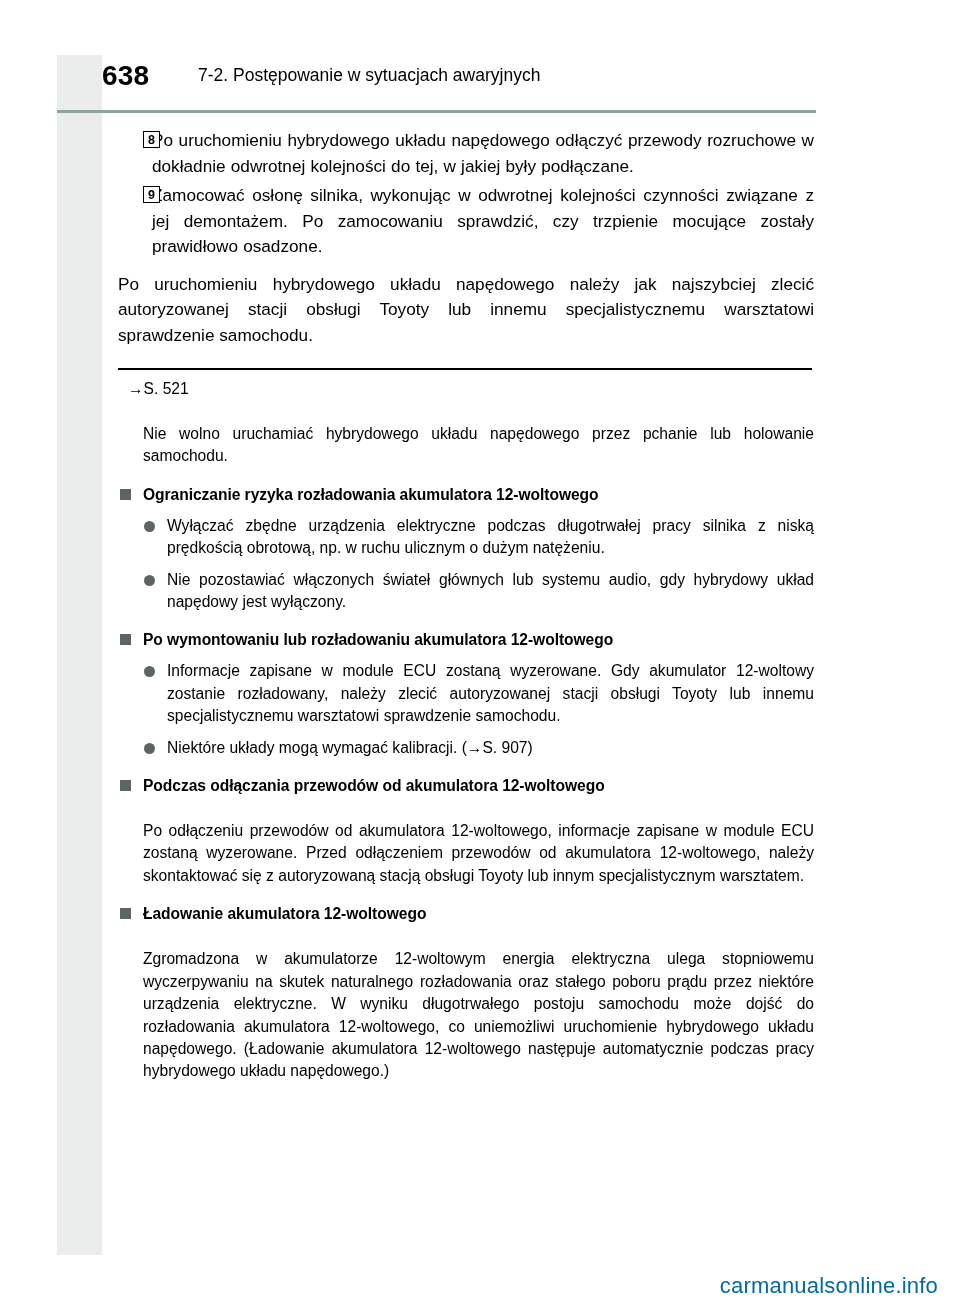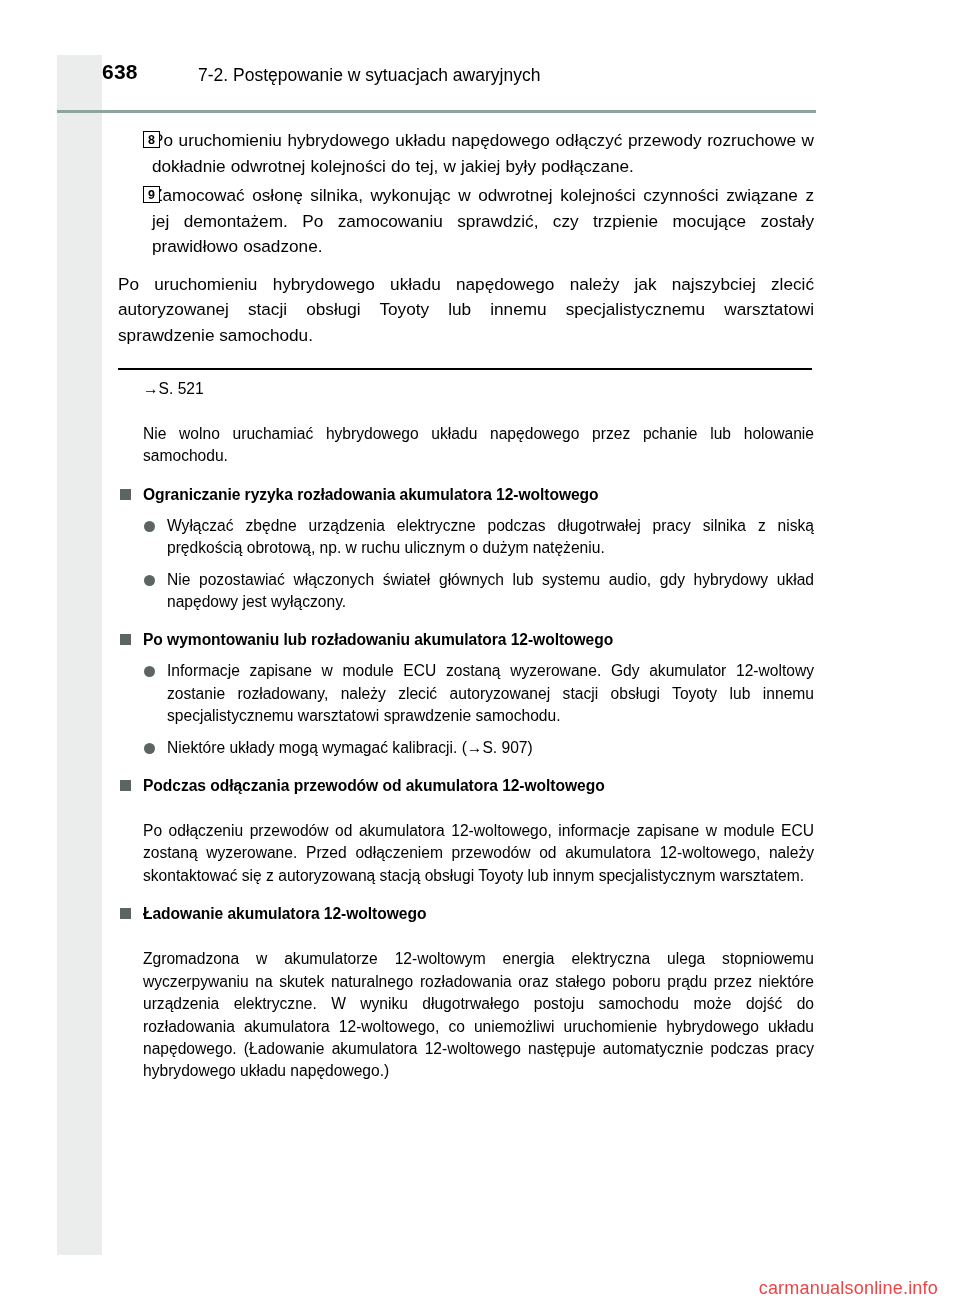--- a/index.html
+++ b/index.html
@@ -40,21 +40,21 @@
     position: absolute;
     left: 102px;
     top: 60px;
     width: 714px;
     height: 46px;
   }
   #page-number {
     position: absolute;
     left: 0px;
     top: 0px;
-    font-size: 21px;
+    font-size: 28px;
     font-weight: bold;
     letter-spacing: 0.2px;
   }
   #header-title {
     position: absolute;
     left: 96px;
     top: 5px;
     font-size: 17.5px;
     font-weight: normal;
     white-space: nowrap;
@@ -148,21 +148,21 @@
     width: 671px;
     font-size: 15.6px;
     line-height: 22.4px;
     text-align: justify;
     text-align-last: left;
   }
 
   
   .ref-line {
     margin-top: 8px;
-    margin-left: 25px;
+    margin-left: 10px;
     font-size: 15.6px;
     line-height: 22px;
   }
   .arrow {
     font-size: 15.6px;
   }
 
   
   .dot-item {
     position: relative;
@@ -183,22 +183,22 @@
     height: 11px;
     border-radius: 50%;
     background: #5c6562;
   }
 
   
   #watermark {
     position: absolute;
     right: 22px;
     bottom: 14px;
-    font-size: 18px;
-    color: #ef4444;
+    font-size: 22px;
+    color: #0369a1;
     letter-spacing: 0.2px;
     font-family: "Liberation Sans", sans-serif;
   }
 </style>
 </head>
 <body>
 
 <div id="page">
 
   <div id="side-tab"></div>

